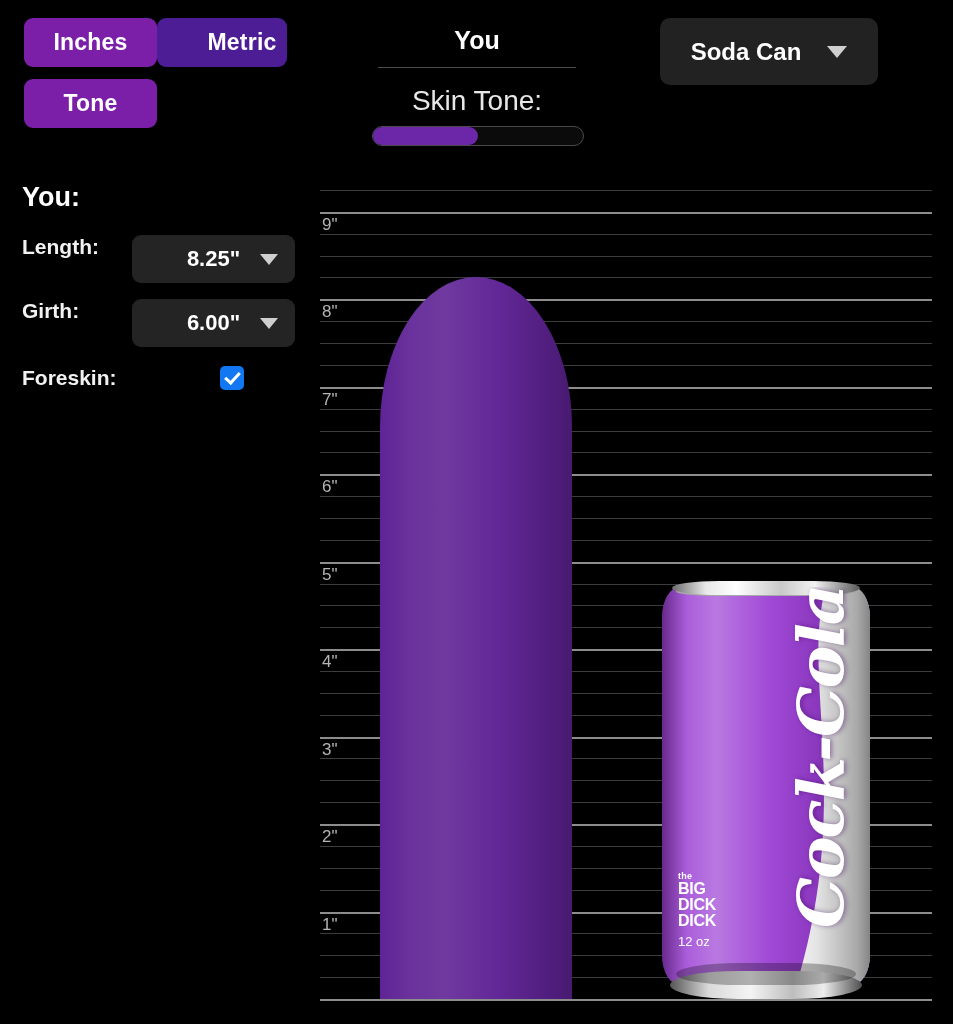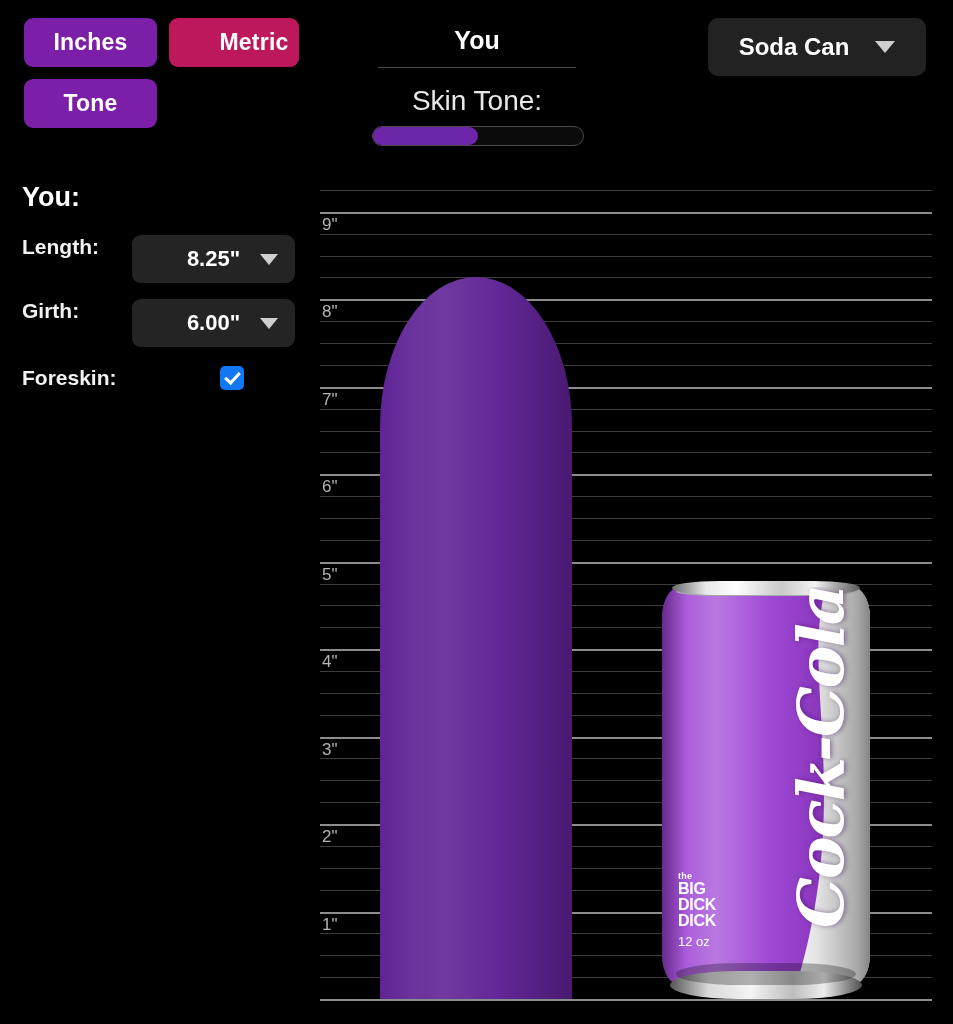--- a/index.html
+++ b/index.html
@@ -6,38 +6,38 @@
   html, body {
     width: 953px; height: 1024px;
     background: #000;
     font-family: "Liberation Sans", sans-serif;
     overflow: hidden;
   }
   .app { position: relative; width: 953px; height: 1024px; background:#000; }
 
   
   .unit-buttons { position:absolute; left:24px; top:18px; }
-  .btn-row { display:flex; gap:12px; margin-bottom:12px; }
+  .btn-row { display:flex; margin-bottom:12px; }
   .pill {
     border-radius: 9px;
     padding: 11px 0;
     text-align:center;
     font-size: 23px;
     font-weight: bold;
     color: #fff;
     letter-spacing: .2px;
     cursor: pointer;
     user-select:none;
     border: none;
     font-family: "Liberation Sans", sans-serif;
   }
   .pill.w1 { width: 133px; }
   .pill.w2 { width: 130px; }
   .pill.active { background: #7B1FA8; }
-  .pill.inactive { background: #be185d; padding-left: 40px; }
+  .pill.inactive { background: #4c1d95; padding-left: 40px; }
 
   
   .you-head {
     position:absolute; left:378px; top:26px; width:198px; text-align:center;
   }
   .you-title { font-size:25px; font-weight:bold; color:#fff; }
   .you-rule { margin-top:12px; height:1px; background:#4a4a4a; width:100%; }
   .skin-label { margin-top:17px; font-size:28px; color:#e8e8e8; font-weight:400;}
   .slider-wrap {
     position:absolute; left:372px; top:126px;
@@ -49,25 +49,24 @@
   .slider-fill {
     position:absolute; left:0; top:0; bottom:0;
     width:50%;
     border-radius:10px;
     background:#6C26A8;
   }
 
   
   .compare-select {
     position:absolute; left:660px; top:18px;
-    width:218px; height:58px;
+    width:218px; height:67px;
     background:#222222; border-radius:10px;
     display:flex; align-items:center; justify-content:center;
     cursor:pointer;
-    margin-left:48px;
   }
   .compare-label { font-size:24px; font-weight:bold; color:#fff; }
   .caret {
     width:0;height:0;
     border-left:10px solid transparent;
     border-right:10px solid transparent;
     border-top:12px solid #cfcfcf;
     margin-left: 26px;
   }
 

